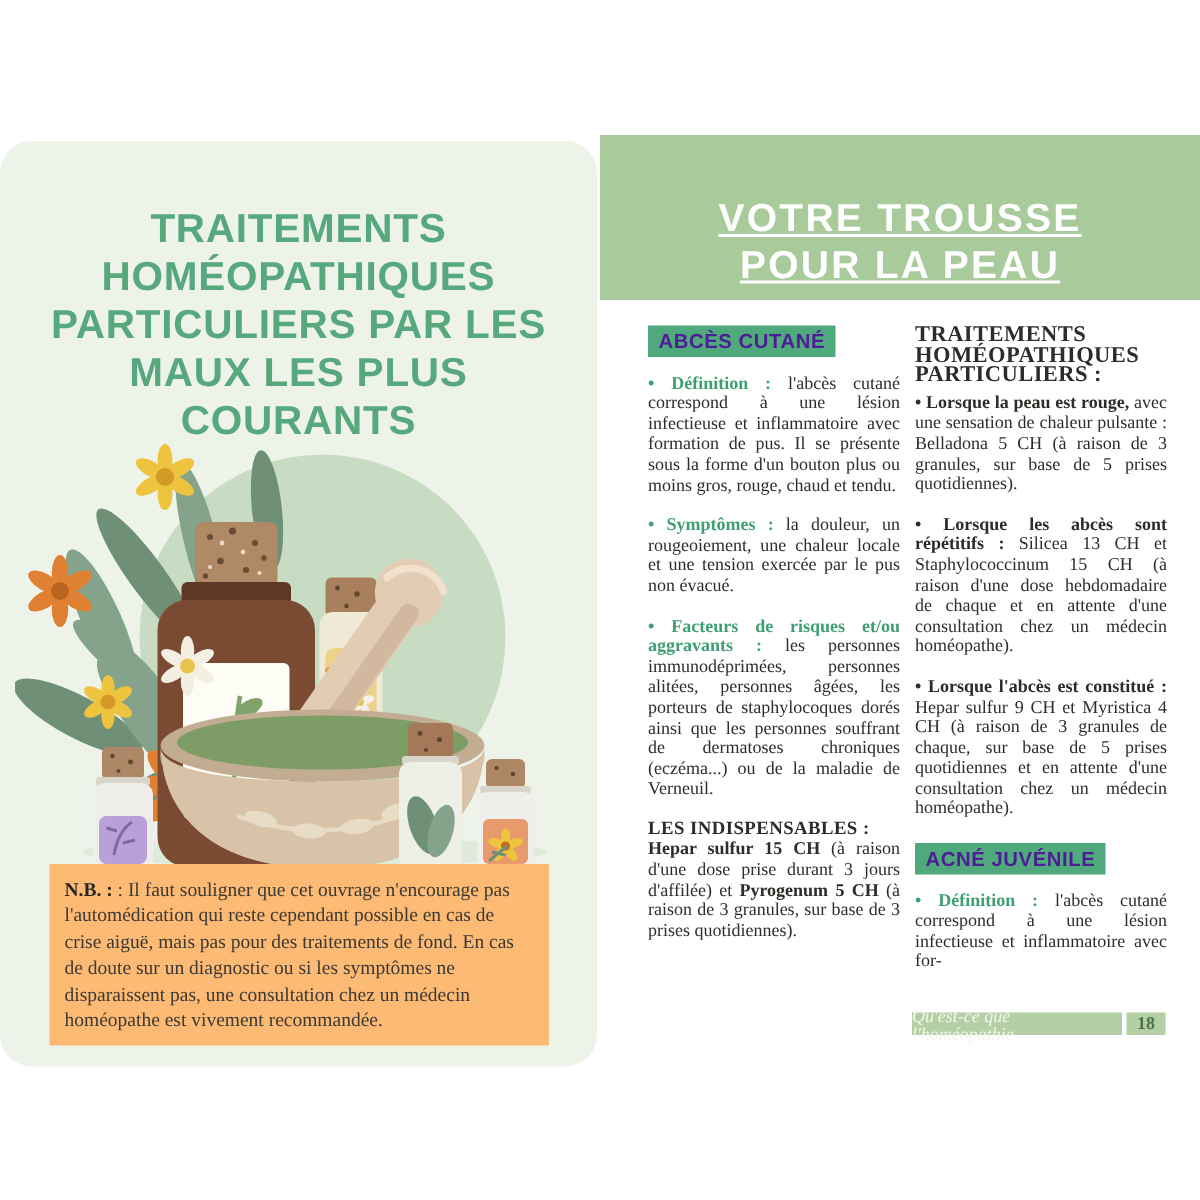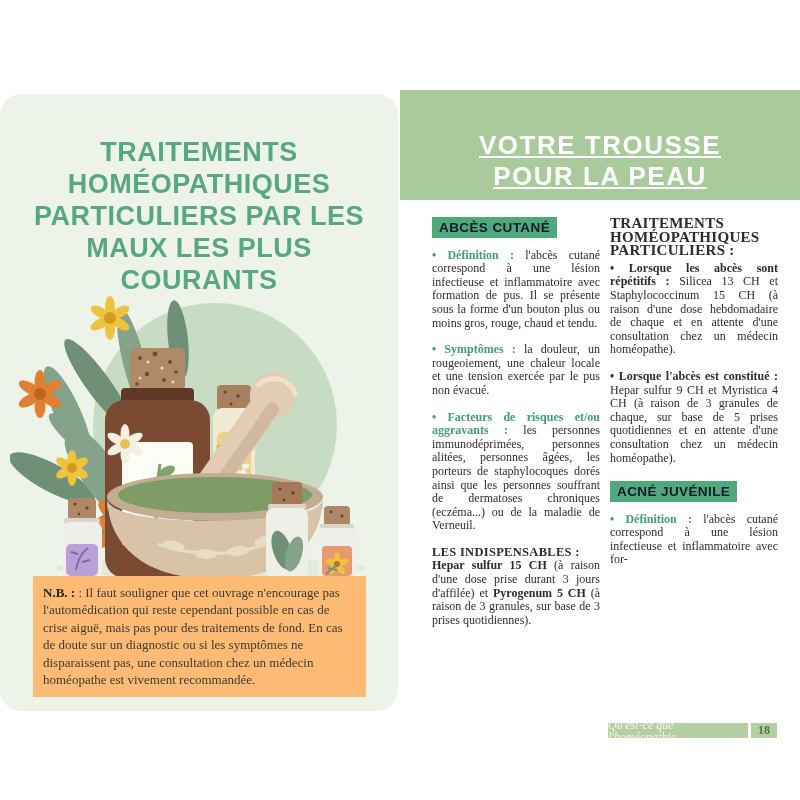--- a/index.html
+++ b/index.html
@@ -40,32 +40,32 @@
     font-size:26px;line-height:31px;letter-spacing:1.5px;text-align:center;
     width:340px;
     text-decoration:underline;
   }
   .columns{
     position:absolute;left:34px;top:127px;width:346px;
     display:flex;flex-direction:row;gap:10px;
   }
   .col{width:168px;font-size:12px;line-height:13.6px;text-align:justify;hyphens:auto;}
   .badge{
-    display:inline-block;background:#4fa97d;color:#0f172a;
+    display:inline-block;background:#4fa97d;color:#4c1d95;
     font-family:"Liberation Sans", sans-serif;font-weight:bold;font-size:13.5px;
     padding:4px 7px 3px 7px;letter-spacing:.4px;margin-bottom:11px;
   }
   .para{margin:0 0 13px 0;}
   .lead-green{color:#3f9e74;font-weight:bold;}
   .lead-bold{font-weight:bold;}
   .caps-label{display:block;font-weight:bold;font-size:12.5px;letter-spacing:.3px;}
   .col-heading{font-weight:bold;font-size:15px;letter-spacing:.3px;margin:0 0 4px 0;text-align:left;}
   .footer-bar{
     position:absolute;left:210px;top:585px;width:169px;height:15px;
-    display:flex;align-items:center;margin-top:48px;
+    display:flex;align-items:center;
   }
   .foot-main{
     background:#b4cfa3;height:15px;flex:1;display:flex;align-items:center;justify-content:flex-end;
     padding-right:5px;
   }
   .foot-section{
     font-style:italic;color:#f2f7ee;font-size:12px;line-height:12px;
   }
   .foot-sep{width:3px;height:15px;background:#ffffff;}
   .foot-num{
@@ -307,20 +307,21 @@
       <p class="para"><span class="lead-green">• Facteurs de risques et/ou aggravants : </span><span>les personnes immunodéprimées, personnes alitées, personnes âgées, les porteurs de staphylocoques dorés ainsi que les personnes souffrant de dermatoses chroniques (eczéma...) ou de la maladie de Verneuil.</span></p>
 
       <p class="para">
         <span class="caps-label">LES INDISPENSABLES :</span><span class="lead-bold">Hepar sulfur 15 CH</span><span> (à raison d'une dose prise durant 3 jours d'affilée) et </span><span class="lead-bold">Pyrogenum 5 CH</span><span> (à raison de 3 granules, sur base de 3 prises quotidiennes).</span>
       </p>
     </div>
 
     <div class="col">
       <p class="col-heading">TRAITEMENTS HOMÉOPATHIQUES PARTICULIERS :</p>
 
+      <p class="para"><span class="lead-bold">• Lorsque la peau est rouge,</span><span> avec une sensation de chaleur pulsante : Belladona 5 CH (à raison de 3 granules, sur base de 5 prises quotidiennes).</span></p>
 
       <p class="para"><span class="lead-bold">• Lorsque les abcès sont répétitifs :</span><span> Silicea 13 CH et Staphylococcinum 15 CH (à raison d'une dose hebdomadaire de chaque et en attente d'une consultation chez un médecin homéopathe).</span></p>
 
       <p class="para"><span class="lead-bold">• Lorsque l'abcès est constitué :</span><span> Hepar sulfur 9 CH et Myristica 4 CH (à raison de 3 granules de chaque, sur base de 5 prises quotidiennes et en attente d'une consultation chez un médecin homéopathe).</span></p>
 
       <div style="margin-top:16px;">
         <span class="badge">ACNÉ JUVÉNILE</span>
       </div>
 
       <p class="para"><span class="lead-green">• Définition : </span><span>l'abcès cutané correspond à une lésion infectieuse et inflammatoire avec for-</span></p>

